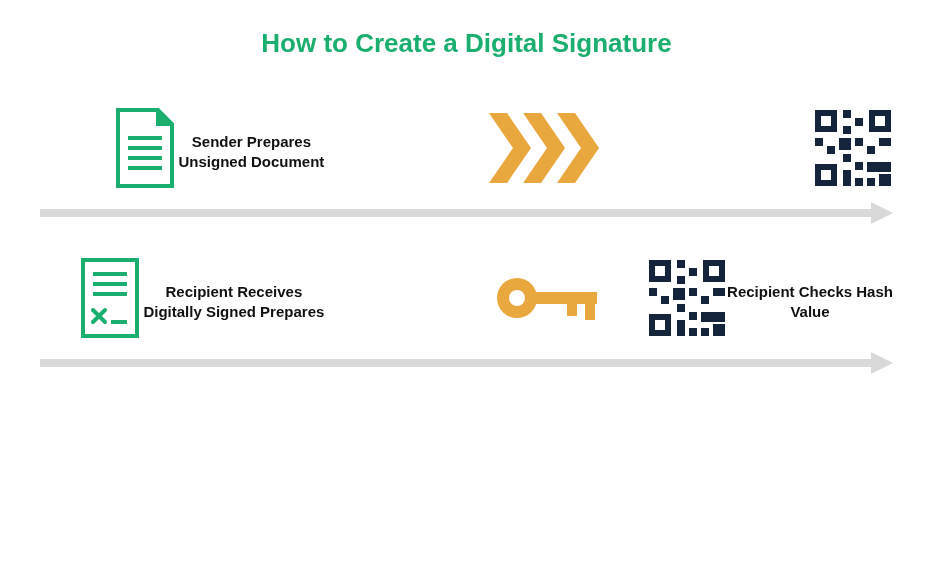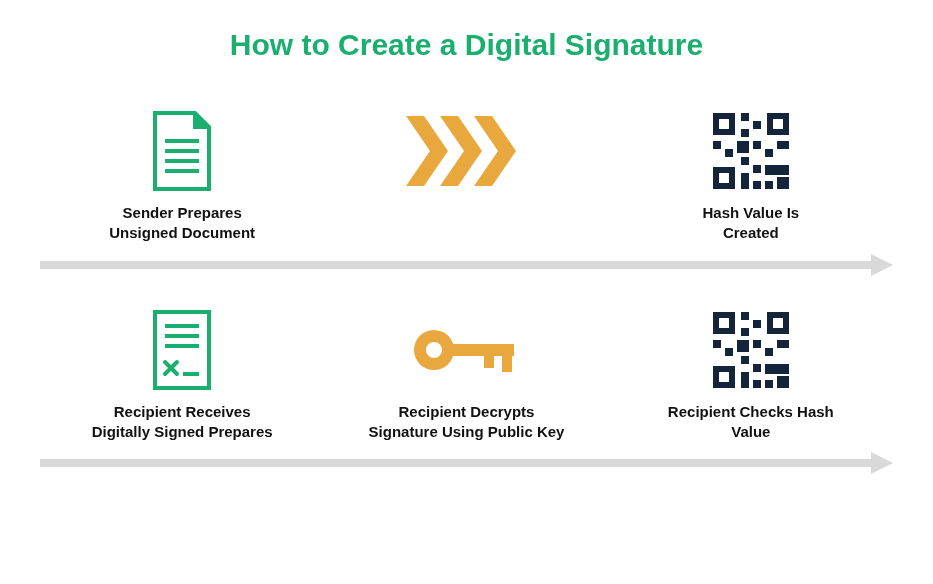--- a/index.html
+++ b/index.html
@@ -6,37 +6,38 @@
   body {
     width: 933px;
     height: 584px;
     background: #ffffff;
     font-family: Arial, Helvetica, sans-serif;
     padding: 20px 40px;
   }
   .title {
     text-align: center;
     color: #1aae6f;
-    font-size: 30px;
+    font-size: 26px;
     font-weight: bold;
     margin-top: 8px;
     margin-bottom: 45px;
   }
   .row {
     display: flex;
     justify-content: space-between;
     align-items: flex-start;
     margin-bottom: 10px;
   }
   .cell {
     flex: 1 1 0;
     display: flex;
-    flex-direction: column;
+    flex-direction: row;
     align-items: center;
     text-align: center;
+    justify-content: flex-end;
   }
   .icon-box {
     height: 88px;
     display: flex;
     align-items: center;
     justify-content: center;
   }
   .label {
     font-size: 15px;
     font-weight: bold;
@@ -128,22 +129,20 @@
             <rect x="30" y="46" width="8" height="8"></rect>
           <rect x="42" y="54" width="8" height="8"></rect>
             <rect x="54" y="54" width="24" height="10"></rect>
           <rect x="66" y="66" width="12" height="12"></rect>
             <rect x="30" y="62" width="8" height="16"></rect>
           <rect x="42" y="70" width="8" height="8"></rect>
             <rect x="54" y="70" width="8" height="8"></rect>
         </g>
       </svg>
     </div>
-    <div class="label">Hash Value Is
-Created</div>
   </div>
 </div>
 
 <div class="arrow-bar"></div>
 
 <div class="row">
   <div class="cell">
     <div class="icon-box">
       <svg width="66" height="80" viewBox="0 0 66 80">
         <rect x="6" y="2" width="54" height="76" fill="#fff" stroke="#1aae6f" stroke-width="4"></rect>
@@ -168,22 +167,20 @@
       <svg width="120" height="60" viewBox="0 0 120 60">
         <g fill="#e9a83d">
           <circle cx="28" cy="30" r="20"></circle>
           <circle cx="28" cy="30" r="8" fill="#fff"></circle>
           <rect x="44" y="24" width="64" height="12"></rect>
           <rect x="78" y="24" width="10" height="24"></rect>
           <rect x="96" y="24" width="10" height="28"></rect>
         </g>
       </svg>
     </div>
-    <div class="label">Recipient Decrypts
-Signature Using Public Key</div>
   </div>
 
   <div class="cell">
     <div class="icon-box">
       <svg width="80" height="80" viewBox="0 0 80 80">
         <g fill="#14243a">
           <rect x="2" y="2" width="22" height="22"></rect>
             <rect x="8" y="8" width="10" height="10" fill="#fff"></rect>
           <rect x="56" y="2" width="22" height="22"></rect>
             <rect x="62" y="8" width="10" height="10" fill="#fff"></rect>

